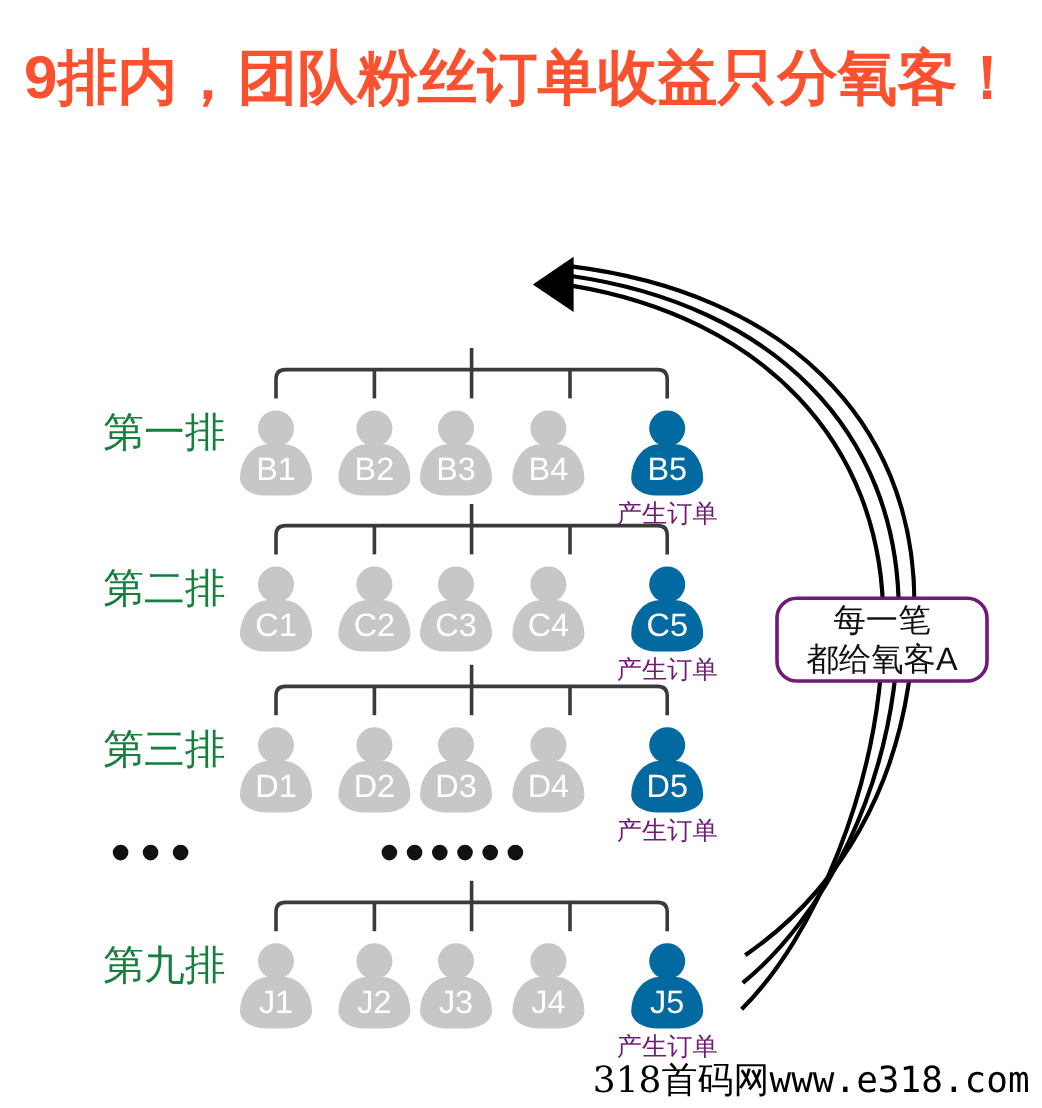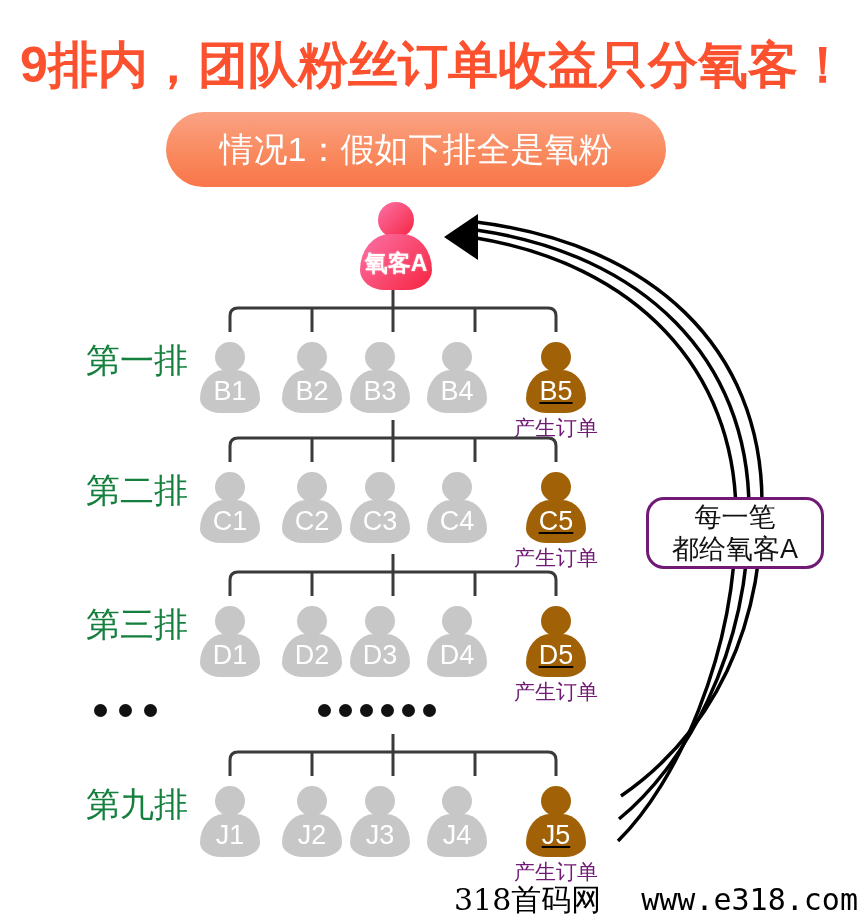--- a/index.html
+++ b/index.html
@@ -56,68 +56,60 @@
   }
   .person { position:absolute; top:52px; width:64px; height:72px; }
   .pc1 { left:198px; } .pc2 { left:280px; } .pc3 { left:348px; } .pc4 { left:425px; } .pc5 { left:524px; }
   .p-head { width:30px; height:30px; border-radius:50%; margin:0 auto; }
   .p-body {
     width:60px; height:43px; margin:-2px auto 16px;
     border-radius:30px 30px 26px 26px / 36px 36px 18px 18px;
     display:flex; align-items:center; justify-content:center;
   }
   .light .p-head, .light .p-body { background:#c7c7c7; }
-  .dark  .p-head, .dark  .p-body { background:#a16207;text-decoration:underline; }
+  .dark  .p-head, .dark  .p-body { background:#0369a1; }
   .p-label { color:#ffffff; font-size:27px; font-weight:400; }
   .order-caption {
     position:absolute; left:481px; top:124px; width:150px;
     text-align:center; font-size:21px; color:#701a75; white-space:nowrap;
   }
   
   .dots { position:absolute; top:704px; display:flex; z-index:2; }
   .dots-left { left:94px; gap:12px; }
   .dots-mid { left:318px; gap:8px; }
   .dot { width:13px; height:13px; border-radius:50%; background:#111111; }
   
   .watermark {
     position:absolute; left:0; right:10px; top:880px; text-align:right;
     font-family:"DejaVu Serif","Liberation Serif",serif;
     font-size:30px; color:#000000; white-space:nowrap;
   }
-  .watermark .url { margin-left:40px; font-family:"DejaVu Sans Mono","Liberation Mono",monospace; }
+  .watermark .url { font-family:"DejaVu Sans Mono","Liberation Mono",monospace; }
 </style>
 </head>
 <body>
 
 <div class="canvas">
 
   <div class="title">9排内，团队粉丝订单收益只分氧客！</div>
-  <div class="banner">
-    <span>情况1：假如下排全是氧粉</span>
-  </div>
 
   <svg class="arrows-svg" width="868" height="923" viewBox="0 0 868 923">
     <g fill="none" stroke="#000000" stroke-width="3.5">
       <path d="M476,222 C652,244 762,348 762,503 C762,660 688,750 621,796"></path>
       <path d="M476,230 C643,254 749,358 749,510 C749,658 682,768 619,819"></path>
       <path d="M476,238 C634,264 736,368 736,516 C736,656 676,784 618,841"></path>
     </g>
     <polygon points="444,237 478,214 478,260" fill="#000000"></polygon>
   </svg>
 
   <div class="note-box">
     <span>每一笔</span>
     <span>都给氧客A</span>
   </div>
 
-  <div class="root-person">
-    <div class="root-head"></div>
-    <div class="root-body"></div>
-    <div class="root-label">氧客A</div>
-  </div>
 
   <div class="tree-row row-1">
     <svg class="bracket" width="346" height="46" viewBox="0 0 346 46">
       <g fill="none" stroke="#3a3a3a" stroke-width="3">
         <path d="M10,42 V26 Q10,18 18,18 H328 Q336,18 336,26 V42"></path>
         <path d="M92,18 V42"></path>
           <path d="M173,18 V42"></path>
           <path d="M255,18 V42"></path>
           <path d="M173,0 V18"></path>
       </g>

